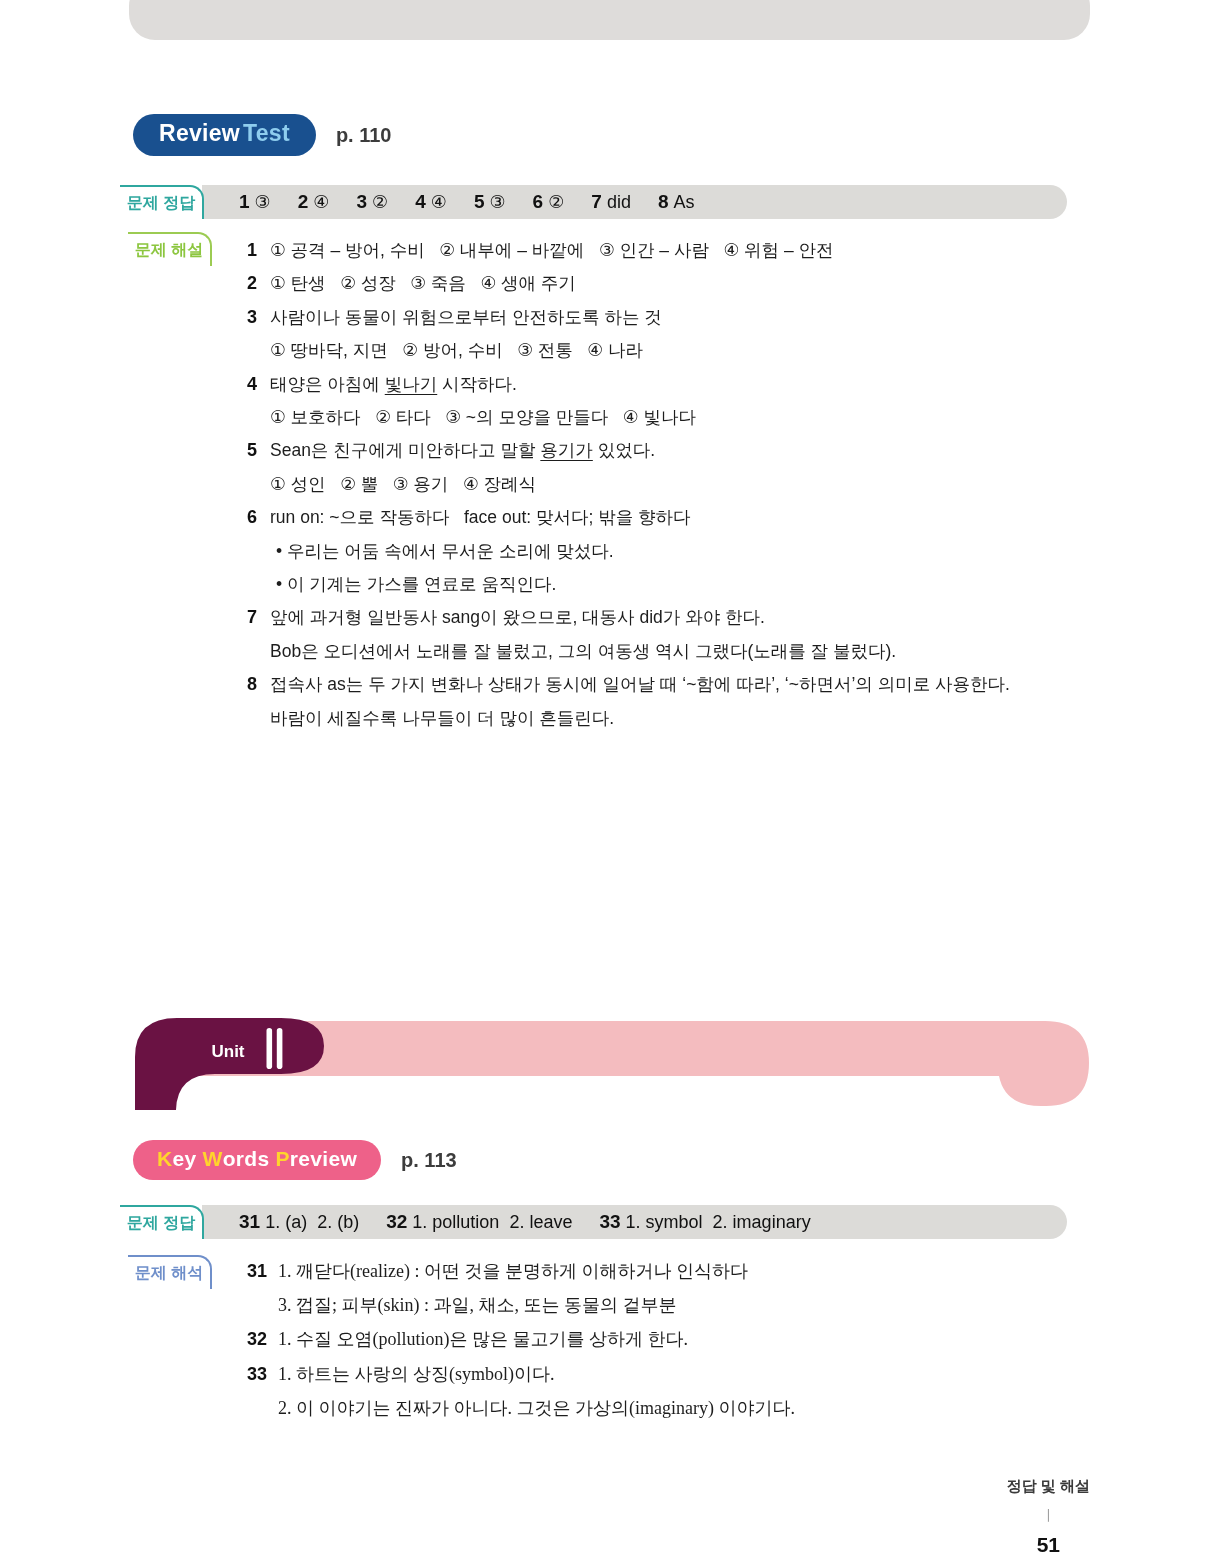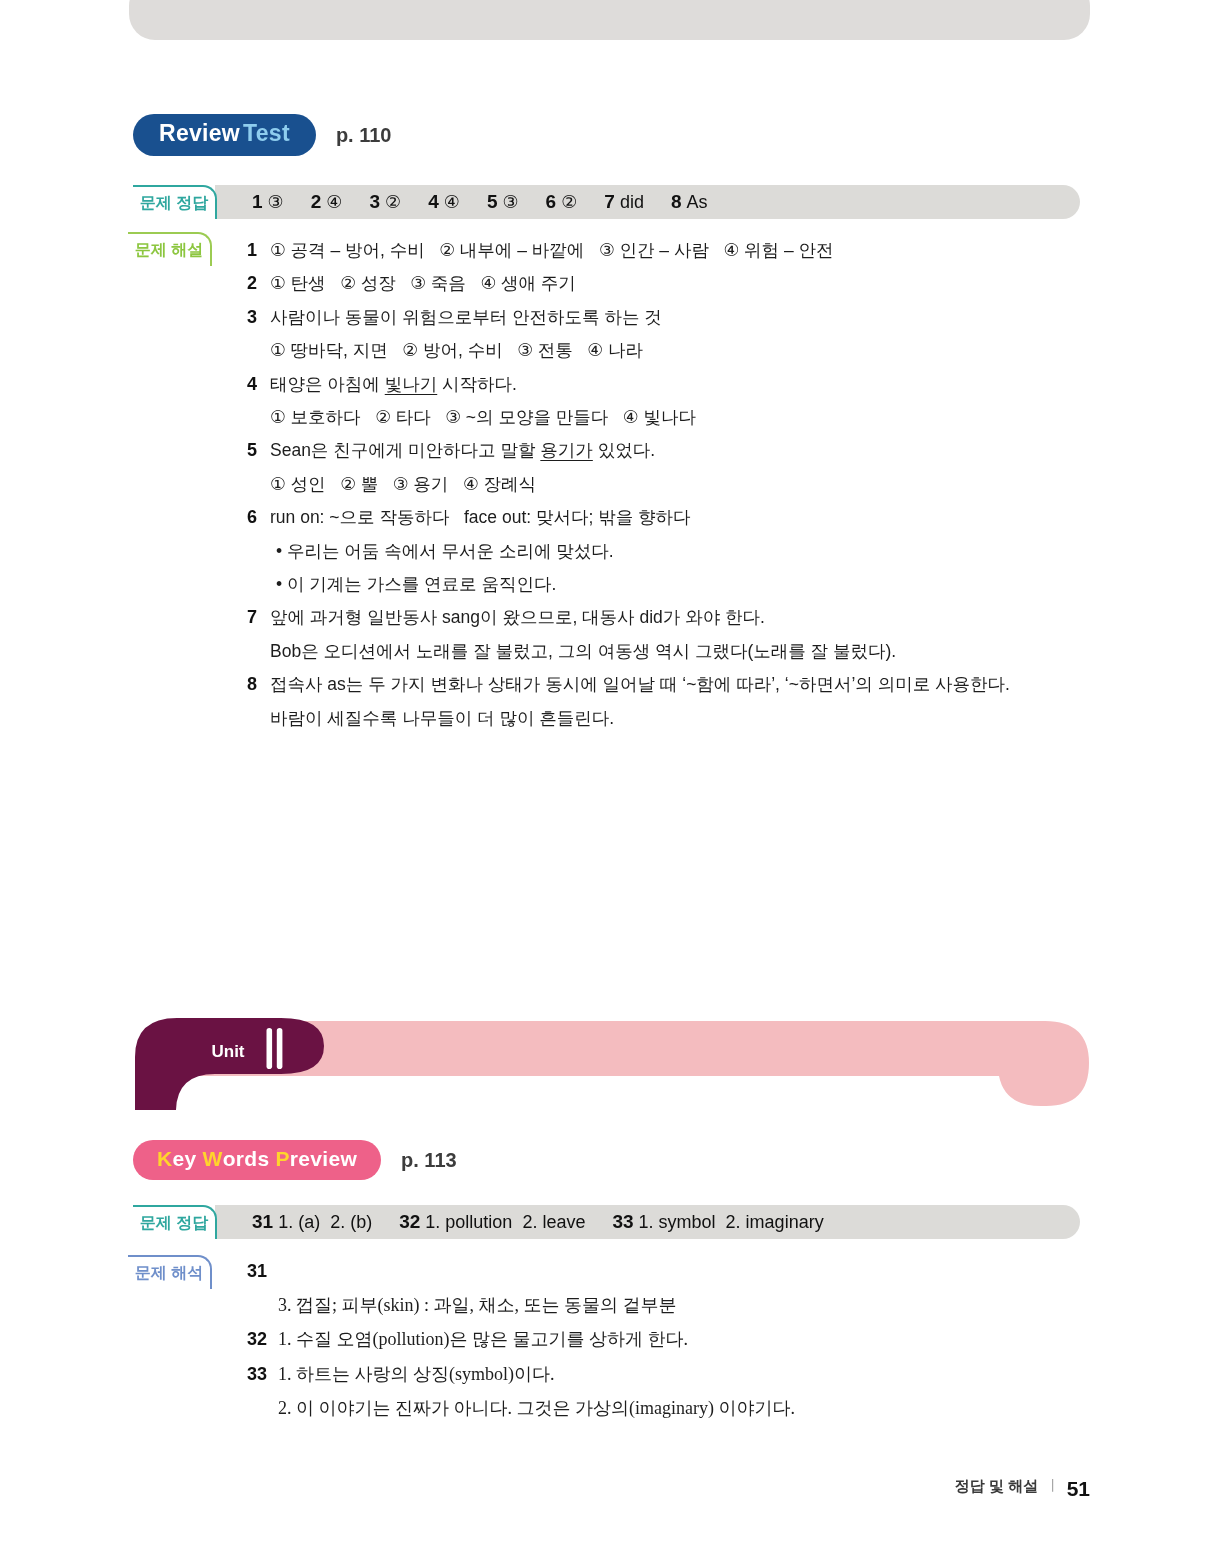--- a/index.html
+++ b/index.html
@@ -17,21 +17,21 @@
   .badge{
     border-radius:22px;font-weight:800;letter-spacing:.3px;white-space:nowrap;
     display:inline-flex;align-items:center;
   }
   .badge-review{background:#19508f;color:#ffffff;font-size:23px;padding:6px 26px 9px 26px;}
   .badge-review .t2{color:#8ecdee;margin-left:3px;}
   .badge-keywords{background:#ee6189;color:#ffffff;font-size:21px;padding:7px 24px 9px 24px;}
   .badge-keywords .yel{color:#ffd42c;}
   .pref{font-weight:700;font-size:20px;color:#3c3c3c;}
   
-  .ansrow{position:absolute;left:133px;height:34px;}
+  .ansrow{position:absolute;left:120px;height:34px;}
   .tab-label{
     position:absolute;left:0;top:0;width:82px;height:32px;background:#ffffff;
     display:flex;align-items:center;justify-content:center;
     font-weight:700;font-size:16px;border-top:2px solid;border-right:2px solid;
     border-top-right-radius:14px;z-index:2;
   }
   .tab-teal{color:#2fa79f;border-color:#2fa79f;}
   .tab-green{color:#8cc63f;border-color:#9ccb52;}
   .tab-blue{color:#6f8fca;border-color:#6f8fca;}
   .ansbar{
@@ -48,21 +48,21 @@
   .x-txt{white-space:pre-wrap;}
   .x-txt .u{text-decoration:underline;text-underline-offset:4px;}
   .bullet .x-txt{padding-left:6px;}
   .interp .x-line{line-height:34.2px;font-size:18px;
     font-family:"Liberation Serif","DejaVu Serif",serif;}
   .interp .x-num{width:31px;font-family:"Liberation Sans","DejaVu Sans",sans-serif;}
   
   .unit-banner{position:absolute;left:135px;top:1015px;width:955px;height:95px;}
   
   .footer{
-    position:absolute;top:1477px;right:121px;display:flex;align-items:flex-start;gap:11px;
+    position:absolute;top:1477px;right:121px;display:flex;align-items:center;gap:11px;flex-direction:column;
   }
   .footer .lbl{font-size:15px;color:#3a3a3a;font-weight:600;}
   .footer .div{font-size:13px;color:#999;}
   .footer .num{font-size:21px;font-weight:800;color:#111;}
 </style>
 </head>
 <body>
 
 <div class="page">
 
@@ -184,20 +184,21 @@
         <span class="ans-item"><b>32</b><span>1. pollution  2. leave</span></span>
         <span class="ans-item"><b>33</b><span>1. symbol  2. imaginary</span></span>
       </div>
   </div>
 
   <div class="tab-label tab-blue" style="position:absolute;left:128px;top:1255px;">문제 해석</div>
 
   <div class="lines interp" id="kw-interp" style="left:247px;top:1254px;width:860px;">
       <div class="x-line">
         <span class="x-num">31</span>
+        <span class="x-txt">1. 깨닫다(realize) : 어떤 것을 분명하게 이해하거나 인식하다</span>
       </div>
       <div class="x-line">
         <span class="x-num"></span>
         <span class="x-txt">3. 껍질; 피부(skin) : 과일, 채소, 또는 동물의 겉부분</span>
       </div>
       <div class="x-line">
         <span class="x-num">32</span>
         <span class="x-txt">1. 수질 오염(pollution)은 많은 물고기를 상하게 한다.</span>
       </div>
       <div class="x-line">

